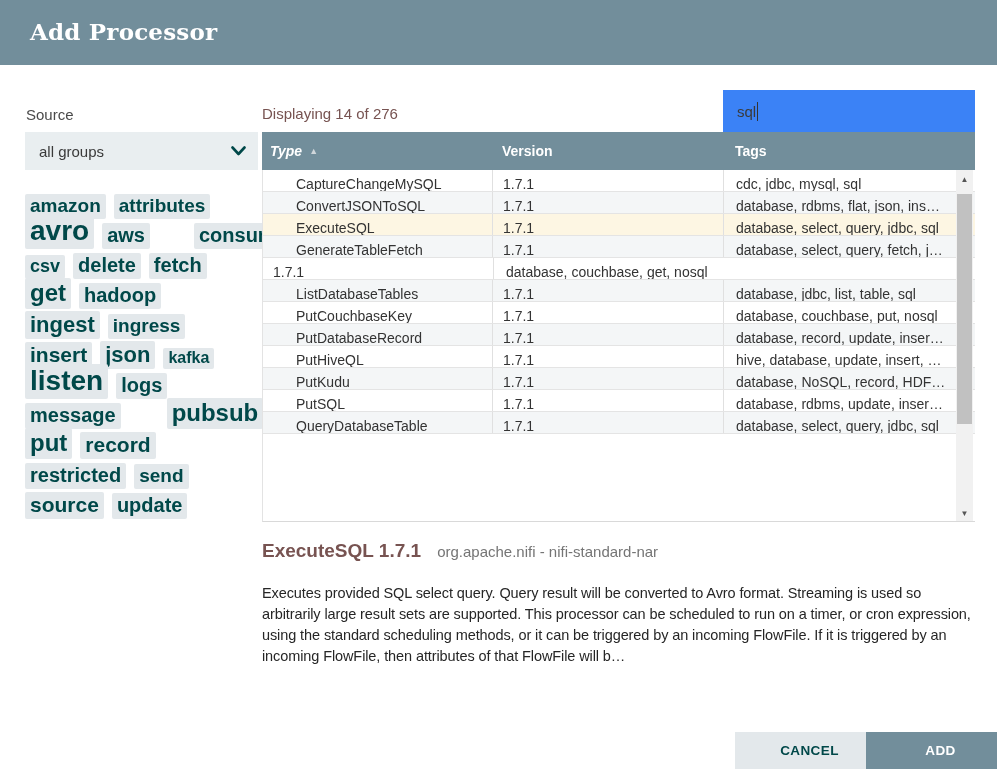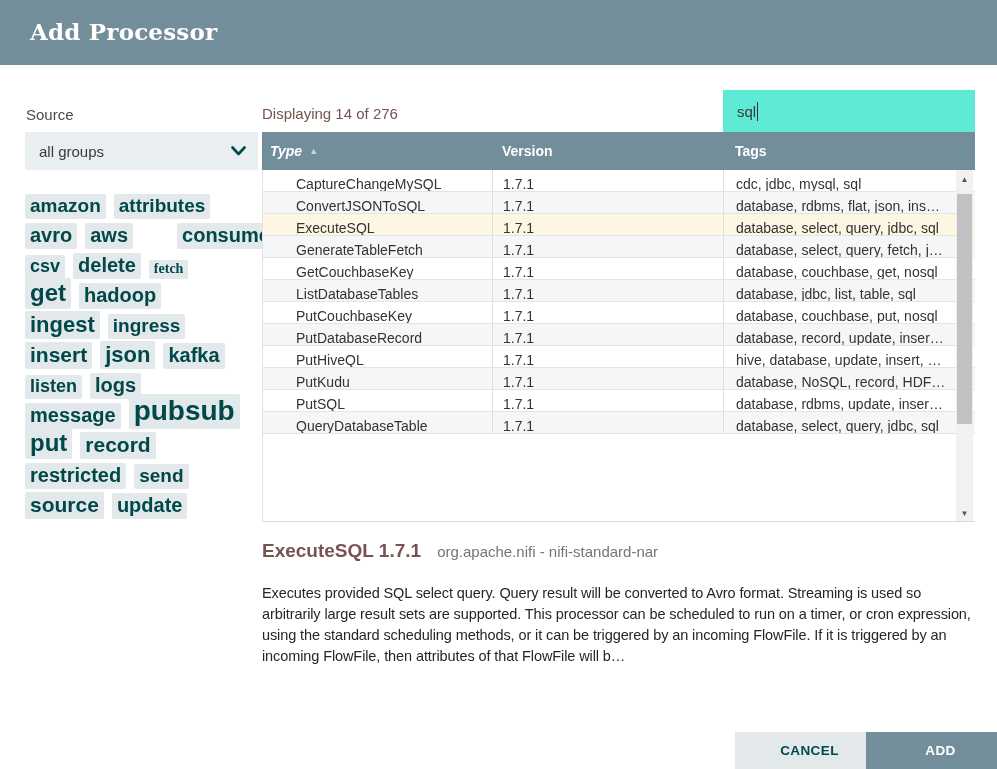--- a/index.html
+++ b/index.html
@@ -34,21 +34,21 @@
   .tag-chip {
     background:var(--chip-bg, #e3e8eb);
     color:var(--accent-teal, #004849);
     font-weight:bold; line-height:1.15;
     padding:1px 5px 2px 5px; border-radius:2px; white-space:nowrap; cursor:pointer;
   }
   
   .results-status { position:absolute; left:262px; top:105px; font-size:15px; color:var(--status-text, #775351); }
   .search-box {
     position:absolute; left:723px; top:90px; width:252px; height:42px;
-    background:#5eead4; display:flex; align-items:center; padding-left:14px;
+    background:#3b82f6; display:flex; align-items:center; padding-left:14px;
   }
   .search-box .search-text { font-size:15px; color:#3a3a3a; }
   .caret { display:inline-block; width:1px; height:19px; background:#333; margin-left:1px; vertical-align:middle; }
   
   .ptable { position:absolute; left:262px; top:132px; width:713px; }
   .thead {
     display:flex; height:38px; background:var(--header-bg, #728e9b);
     color:#fff; font-size:14px; font-weight:bold; align-items:center;
   }
   .thead .hcell { height:100%; display:flex; align-items:center; }
@@ -121,49 +121,49 @@
         <polyline points="1.5,1.5 7.5,8 13.5,1.5" fill="none" stroke="#004849" stroke-width="2.6" stroke-linecap="round" stroke-linejoin="round"></polyline>
       </svg>
   </span>
 </div>
 <div class="tag-cloud">
     <div class="tag-line">
       <span class="tag-chip" style="font-size: 19px;">amazon</span>
       <span class="tag-chip" style="font-size: 19px;">attributes</span>
     </div>
     <div class="tag-line">
-      <span class="tag-chip" style="font-size: 20px;">avro</span>
+      <span class="tag-chip" style="font-size: 28px;">avro</span>
       <span class="tag-chip" style="font-size: 20px;">aws</span>
       <span class="tag-chip" style="font-size: 20px; margin-left: 36px;">consume</span>
     </div>
     <div class="tag-line">
       <span class="tag-chip" style="font-size: 18px;">csv</span>
       <span class="tag-chip" style="font-size: 20px;">delete</span>
-      <span class="tag-chip" style="font-size: 14px; font-family: Liberation Serif, serif;">fetch</span>
+      <span class="tag-chip" style="font-size: 20px;">fetch</span>
     </div>
     <div class="tag-line">
       <span class="tag-chip" style="font-size: 24px;">get</span>
       <span class="tag-chip" style="font-size: 20px;">hadoop</span>
     </div>
     <div class="tag-line">
       <span class="tag-chip" style="font-size: 22px;">ingest</span>
       <span class="tag-chip" style="font-size: 19px;">ingress</span>
     </div>
     <div class="tag-line">
       <span class="tag-chip" style="font-size: 21px;">insert</span>
       <span class="tag-chip" style="font-size: 22px;">json</span>
-      <span class="tag-chip" style="font-size: 20px;">kafka</span>
-    </div>
-    <div class="tag-line">
-      <span class="tag-chip" style="font-size: 18px;">listen</span>
+      <span class="tag-chip" style="font-size: 16px;">kafka</span>
+    </div>
+    <div class="tag-line">
+      <span class="tag-chip" style="font-size: 28px;">listen</span>
       <span class="tag-chip" style="font-size: 20px;">logs</span>
     </div>
     <div class="tag-line">
       <span class="tag-chip" style="font-size: 20px;">message</span>
-      <span class="tag-chip" style="font-size: 28px;">pubsub</span>
+      <span class="tag-chip" style="font-size: 24px; margin-left: 38px;">pubsub</span>
     </div>
     <div class="tag-line">
       <span class="tag-chip" style="font-size: 24px;">put</span>
       <span class="tag-chip" style="font-size: 21px;">record</span>
     </div>
     <div class="tag-line">
       <span class="tag-chip" style="font-size: 20px;">restricted</span>
       <span class="tag-chip" style="font-size: 19px;">send</span>
     </div>
     <div class="tag-line">
@@ -207,21 +207,20 @@
           <div class="cell col-type">ExecuteSQL</div>
           <div class="cell col-version">1.7.1</div>
           <div class="cell col-tags">database, select, query, jdbc, sql</div>
         </div>
         <div class="trow alt">
           <div class="cell col-type">GenerateTableFetch</div>
           <div class="cell col-version">1.7.1</div>
           <div class="cell col-tags">database, select, query, fetch, j…</div>
         </div>
         <div class="trow">
-          <div class="cell col-type">GetCouchbaseKey</div>
           <div class="cell col-version">1.7.1</div>
           <div class="cell col-tags">database, couchbase, get, nosql</div>
         </div>
         <div class="trow alt">
           <div class="cell col-type">ListDatabaseTables</div>
           <div class="cell col-version">1.7.1</div>
           <div class="cell col-tags">database, jdbc, list, table, sql</div>
         </div>
         <div class="trow">
           <div class="cell col-type">PutCouchbaseKey</div>

